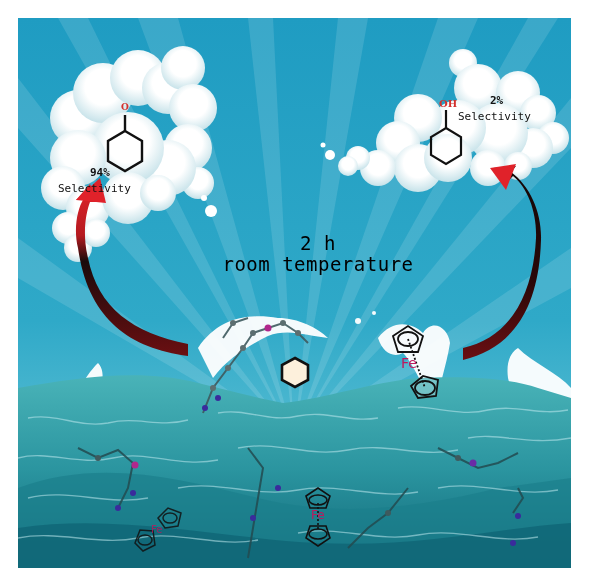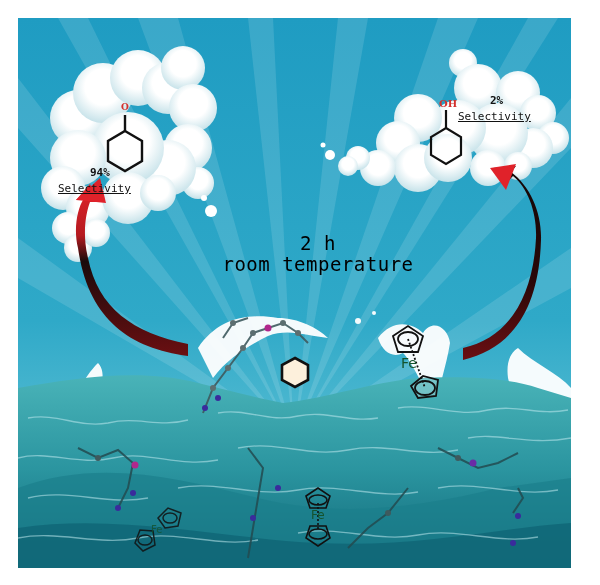--- a/index.html
+++ b/index.html
@@ -1,24 +1,24 @@
 <!DOCTYPE html>
 <html><head>
 <meta charset="utf-8">
 <style>
   html, body { margin:0; padding:0; background:#ffffff; }
   body { width:600px; height:585px; position:relative; overflow:hidden; font-family:"DejaVu Sans Mono","Liberation Mono",monospace; }
   .frame { position:absolute; left:18px; top:18px; width:553px; height:550px; overflow:hidden; }
   .frame svg.bg { position:absolute; left:0; top:0; }
   .label { position:absolute; font-family:"DejaVu Sans Mono","Liberation Mono",monospace; color:#111; white-space:nowrap; }
   .pct { font-size:11px; font-weight:bold; }
-  .sel { font-size:11px;text-decoration:underline; }
+  .sel { font-size:11px; }
   .cond { position:absolute; color:#000000; font-family:"DejaVu Sans Mono","Liberation Mono",monospace; font-size:19px; text-align:center; width:600px; left:0; letter-spacing:0.5px; }
   .atom { position:absolute; font-family:"DejaVu Serif","Liberation Serif",serif; font-size:10px; color:#d3302c; font-weight:bold; }
-  .fe { position:absolute; font-family:"DejaVu Sans","Liberation Sans",sans-serif; color:#14532d; }
+  .fe { position:absolute; font-family:"DejaVu Sans","Liberation Sans",sans-serif; color:#be185d; }
 </style>
 </head>
 <body>
 
 <div class="frame">
   <svg class="bg" width="553" height="550" viewBox="0 0 553 550">
     <defs>
       <linearGradient id="sky" x1="0" y1="0" x2="0" y2="1">
         <stop offset="0" stop-color="#1f9cc2"></stop>
         <stop offset="0.55" stop-color="#2fa9c8"></stop>

